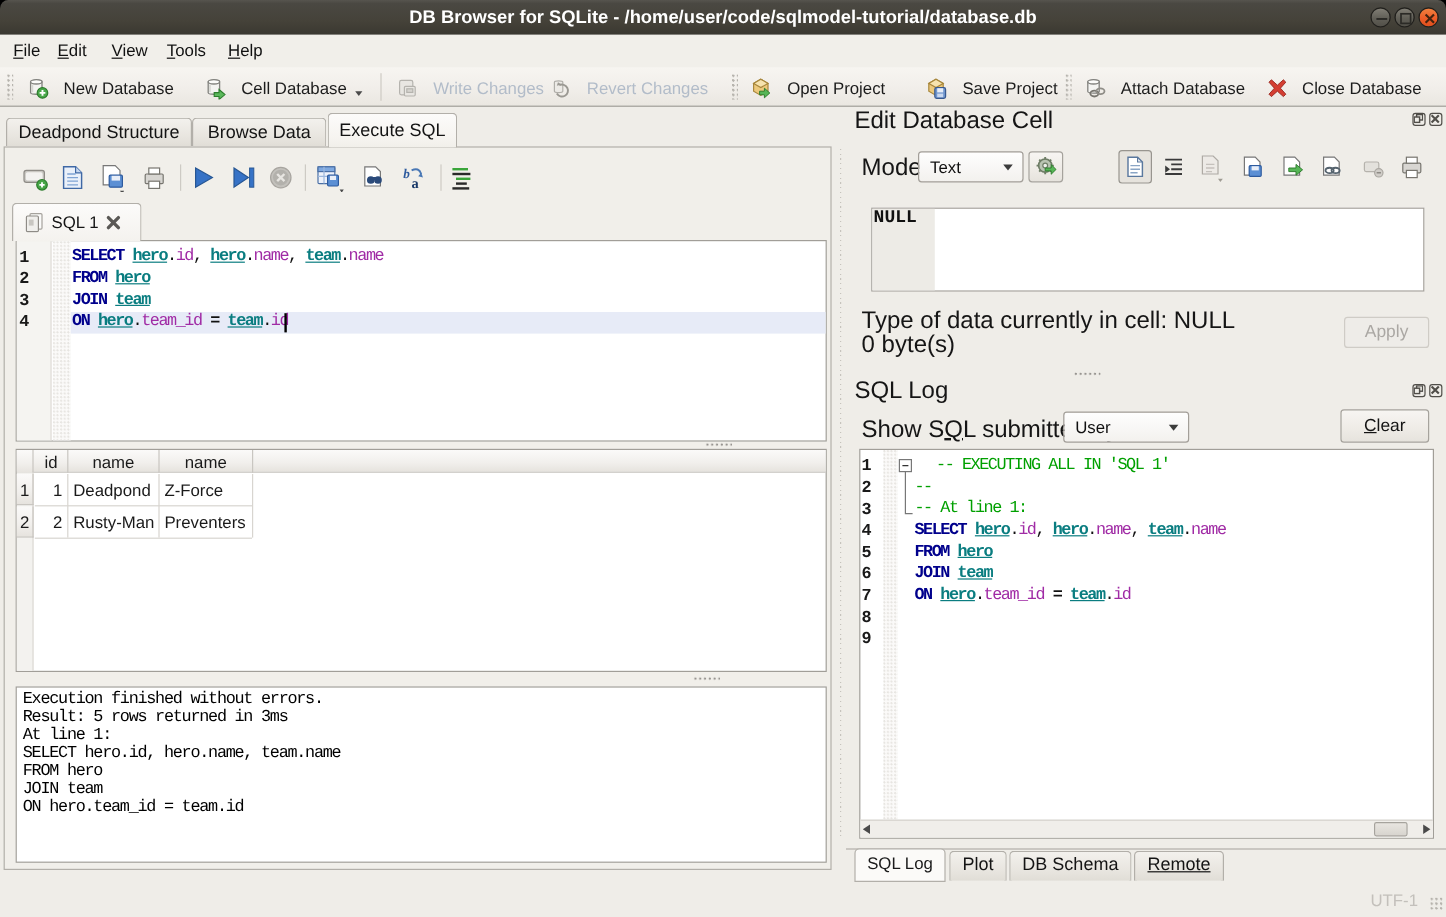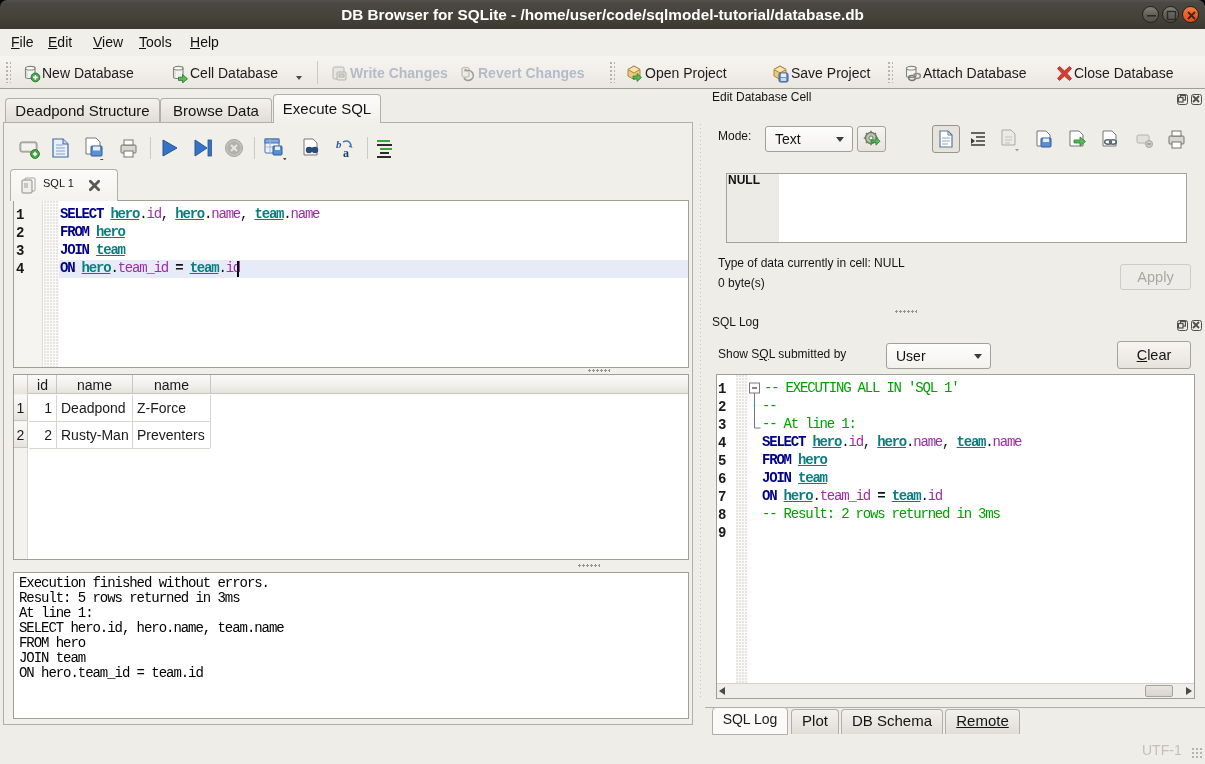--- a/index.html
+++ b/index.html
@@ -19,22 +19,22 @@
 .winbtn.orange { background:linear-gradient(180deg,#f0823f 0%,#ee5f2a 50%,#e04f1d 100%); }
 .winbtn svg { position:absolute; left:0; top:0; }
 
 #menubar { position:absolute; left:0; top:29px; width:1205px; height:27px; background:#f1efea; }
 .menuitem { position:absolute; top:5px; font-size:14px; color:#111; }
 
 #toolbar { position:absolute; left:0; top:56px; width:1205px; height:33px;
   background:linear-gradient(180deg,#f7f5f1 0%,#f1eeea 55%,#eae7e1 100%);
   border-bottom:1px solid #a09d97; }
 .tbtn { position:absolute; top:6px; height:22px; display:flex; align-items:center; }
-.tbtn .lab { font-size:14px; color:#1c1c1c; margin-left:1px; white-space:nowrap; }
-.tbtn.dis .lab { color:#b2bcc9;font-weight:bold; }
+.tbtn .lab { font-size:14px; color:#1c1c1c; margin-left:12px; white-space:nowrap; }
+.tbtn.dis .lab { color:#b2bcc9; }
 .thandle { position:absolute; top:6px; width:5px; height:21px;
   background-image:radial-gradient(circle at 1px 1px,#b6b3ad 1px,transparent 1.2px);
   background-size:4px 4px; }
 .tsep { position:absolute; top:5px; width:1px; height:23px; background:#cdcac4; }
 .drop { width:0; height:0; border-left:3.5px solid transparent; border-right:3.5px solid transparent;
   border-top:4px solid #4a4a4a; }
 
 .mtab { position:absolute; font-size:15px; text-align:center; color:#141414;
   border:1px solid #b2afa9; border-bottom:none; border-radius:4px 4px 0 0;
   background:linear-gradient(180deg,#f3f1ed 0%,#e7e4de 70%,#e0ddd6 100%); }
@@ -49,21 +49,21 @@
 .codeline { position:absolute; font-family:"Liberation Mono",monospace; font-size:14px;
   letter-spacing:-1.2px; white-space:pre; color:#111; }
 .kw { color:#00008c; font-weight:bold; }
 .tbl { color:#0a7d80; font-weight:bold;text-decoration:underline; }
 .fld { color:#a02ba5; }
 .cmt { color:#00A000; }
 .mono { font-family:"Liberation Mono",monospace; font-size:14px; letter-spacing:-1.05px; white-space:pre; }
 
 .th { background:linear-gradient(180deg,#fbfaf9 0%,#f1efec 60%,#e6e3de 100%); }
 
-.dlabel { font-size:12px; color:#151515; }
+.dlabel { font-size:20px; color:#151515; }
 .combo { position:absolute; background:linear-gradient(180deg,#fefefe,#f3f1ee);
   border:1px solid #a39f99; border-radius:3px; font-size:14px; color:#111; }
 .combo .arr { position:absolute; right:8px; top:10px; width:0; height:0;
   border-left:4px solid transparent; border-right:4px solid transparent; border-top:5px solid #3c3c3c; }
 .btn { position:absolute; border:1px solid #a6a39d; border-radius:3px;
   background:linear-gradient(180deg,#f7f5f2 0%,#eeebe6 60%,#e6e3dd 100%);
   font-size:14.5px; color:#141414; text-align:center; }
 .btn.dis { background:#eeece8; border-color:#cfccc6; color:#aaa7a3; }
 .dockbtn { position:absolute; width:11px; height:11px; border:1.6px solid #504e49; border-radius:2.5px; }
 </style>
@@ -268,21 +268,21 @@
         <rect x="0" y="8" width="14" height="2" fill="#2a2a2a"></rect>
       </g>
   </svg>
 
   <div class="abs" style="left:6px; top:46px; width:108px; height:32px; background:linear-gradient(180deg,#fcfbfa,#f4f2ee); border:1px solid #b2afa9; border-bottom:none; border-radius:4px 4px 0 0; z-index:2;">
     <svg class="abs" style="left:10px; top:7px;" width="17" height="17" viewBox="0 0 17 17">
         <rect x="4" y="1" width="10" height="13" rx="1" fill="#fafaf9" stroke="#a5a29c"></rect>
         <rect x="1" y="3" width="10" height="13" rx="1" fill="#f0efec" stroke="#8e8b86"></rect>
         <rect x="3" y="6" width="4" height="5" fill="#c8c6c1"></rect>
       </svg>
-    <span class="abs" style="left:32px; top:7px; font-size:11px; color:#141414;">SQL 1</span>
+    <span class="abs" style="left:32px; top:7px; font-size:14px; color:#141414;">SQL 1</span>
     <svg class="abs" style="left:77px; top:9px;" width="13" height="13" viewBox="0 0 14 14">
         <path d="M2.5 2.5 L11.5 11.5 M11.5 2.5 L2.5 11.5" stroke="#5a5855" stroke-width="3" stroke-linecap="round"></path>
       </svg>
   </div>
 
   <div class="frame" style="left:9px; top:77px; width:676px; height:168px; z-index:1;">
     <div class="abs" style="left:0; top:0; width:29px; height:166px; background:#f5f4f1; border-right:1px solid #e0ddd8;"></div>
     <div class="abs" style="left:30px; top:0; width:15px; height:166px; background-image:radial-gradient(circle at 1px 1px,#e7e5e1 0.8px,transparent 1px); background-size:3px 3px; background-color:#fbfaf9;"></div>
     <div class="abs" style="left:45px; top:59px; width:629px; height:18px; background:#e7ebf7;"></div>
     <div class="gutter-num" style="left:2px; top:5px; line-height:18px;">1<br>2<br>3<br>4</div>
@@ -415,21 +415,21 @@
 
     <g transform="translate(244,14)">
         <rect x="-7" y="-3" width="15" height="8" rx="1" fill="#d8d6d2" stroke="#77756f"></rect>
         <rect x="-4" y="-8" width="9" height="5" fill="#fff" stroke="#77756f"></rect>
         <rect x="-4" y="3" width="9" height="6" fill="#fff" stroke="#77756f"></rect>
       </g>
   </svg>
 
   <div class="abs" style="left:726px; top:173px; width:461px; height:70px; background:#fff; border:1px solid #a5a29c;">
     <div class="abs" style="left:0; top:0; width:52px; height:68px; background:#edebe6;"></div>
-    <div class="abs" style="left:1px; top:-1px; font-size:12px; font-weight:bold; color:#111;">NULL</div>
+    <div class="abs" style="left:1px; top:-1px; font-size:15px; font-weight:bold; color:#111;font-family:Liberation Mono, monospace;">NULL</div>
   </div>
   <div class="abs dlabel" style="left:718px; top:256px;">Type of data currently in cell: NULL</div>
   <div class="abs dlabel" style="left:718px; top:276px;">0 byte(s)</div>
   <div class="btn dis" style="left:1120px; top:264px; width:71px; height:26px; padding-top:4px;">Apply</div>
 
   <div class="abs" style="left:895px; top:310px; width:22px; height:3px; background-image:radial-gradient(circle at 1.5px 1.5px,#979490 1px,transparent 1.2px); background-size:4px 3px;"></div>
 
   <div class="abs dlabel" style="left:712px; top:315px;">SQL Log</div>
   <div class="dockbtn" style="left:1177px; top:320px;">
       <svg width="8" height="8" style="position:absolute;left:0;top:0;">
@@ -452,28 +452,27 @@
 
   <div class="frame" style="left:716px; top:374px; width:479px; height:325px;">
     <div class="abs" style="left:19px; top:0; width:12px; height:308px; background-image:radial-gradient(circle at 1px 1px,#e7e5e1 0.8px,transparent 1px); background-size:3px 3px; background-color:#fbfaf9;"></div>
     <div class="gutter-num" style="left:1px; top:5px; line-height:18px;">1<br>2<br>3<br>4<br>5<br>6<br>7<br>8<br>9</div>
 
     <svg class="abs" style="left:31px; top:0;" width="16" height="60" viewBox="0 0 16 60">
       <rect x="1.5" y="8" width="10" height="10" fill="#fff" stroke="#777"></rect>
       <path d="M4 13 h5" stroke="#333" stroke-width="1.2"></path>
       <path d="M6.5 18 V53 h6" fill="none" stroke="#777" stroke-width="1"></path>
     </svg>
-    <div class="codeline" style="left:47px; top:5px;"><span class="cmt">-- EXECUTING ALL IN 'SQL 1'</span></div>
+    <div class="codeline" style="left:63px; top:5px;"><span class="cmt">-- EXECUTING ALL IN 'SQL 1'</span></div>
     <div class="codeline" style="left:45px; top:23px;"><span class="cmt">--</span></div>
     <div class="codeline" style="left:45px; top:41px;"><span class="cmt">-- At line 1:</span></div>
     <div class="codeline" style="left:45px; top:59px;"><span class="kw">SELECT</span> <span class="tbl">hero</span>.<span class="fld">id</span>, <span class="tbl">hero</span>.<span class="fld">name</span>, <span class="tbl">team</span>.<span class="fld">name</span></div>
     <div class="codeline" style="left:45px; top:77px;"><span class="kw">FROM</span> <span class="tbl">hero</span></div>
     <div class="codeline" style="left:45px; top:95px;"><span class="kw">JOIN</span> <span class="tbl">team</span></div>
     <div class="codeline" style="left:45px; top:113px;"><span class="kw">ON</span> <span class="tbl">hero</span>.<span class="fld">team_id</span> <b>=</b> <span class="tbl">team</span>.<span class="fld">id</span></div>
-    <div class="codeline" style="left:45px; top:131px;"><span class="cmt">-- Result: 2 rows returned in 3ms</span></div>
 
     <div class="abs" style="left:0; top:308px; width:477px; height:15px; background:#f0eeea; border-top:1px solid #d5d2cd;">
       <div class="abs" style="left:2px; top:3px; width:0; height:0; border-top:4.5px solid transparent; border-bottom:4.5px solid transparent; border-right:6px solid #4a4a4a;"></div>
       <div class="abs" style="right:2px; top:3px; width:0; height:0; border-top:4.5px solid transparent; border-bottom:4.5px solid transparent; border-left:6px solid #4a4a4a;"></div>
       <div class="abs" style="left:428px; top:1px; width:28px; height:12px; background:linear-gradient(180deg,#e8e5e0,#d8d5cf); border:1px solid #a6a39d; border-radius:2px;"></div>
     </div>
   </div>
 
   <div class="abs" style="left:705px; top:707px; width:500px; height:1px; background:#b2afa9;"></div>
   <div class="abs" style="left:712px; top:707px; width:76px; height:28px; background:#fbfaf8; border:1px solid #b2afa9; border-radius:4px 4px 0 0; font-size:14px; text-align:center; padding-top:3px;">SQL Log</div>

